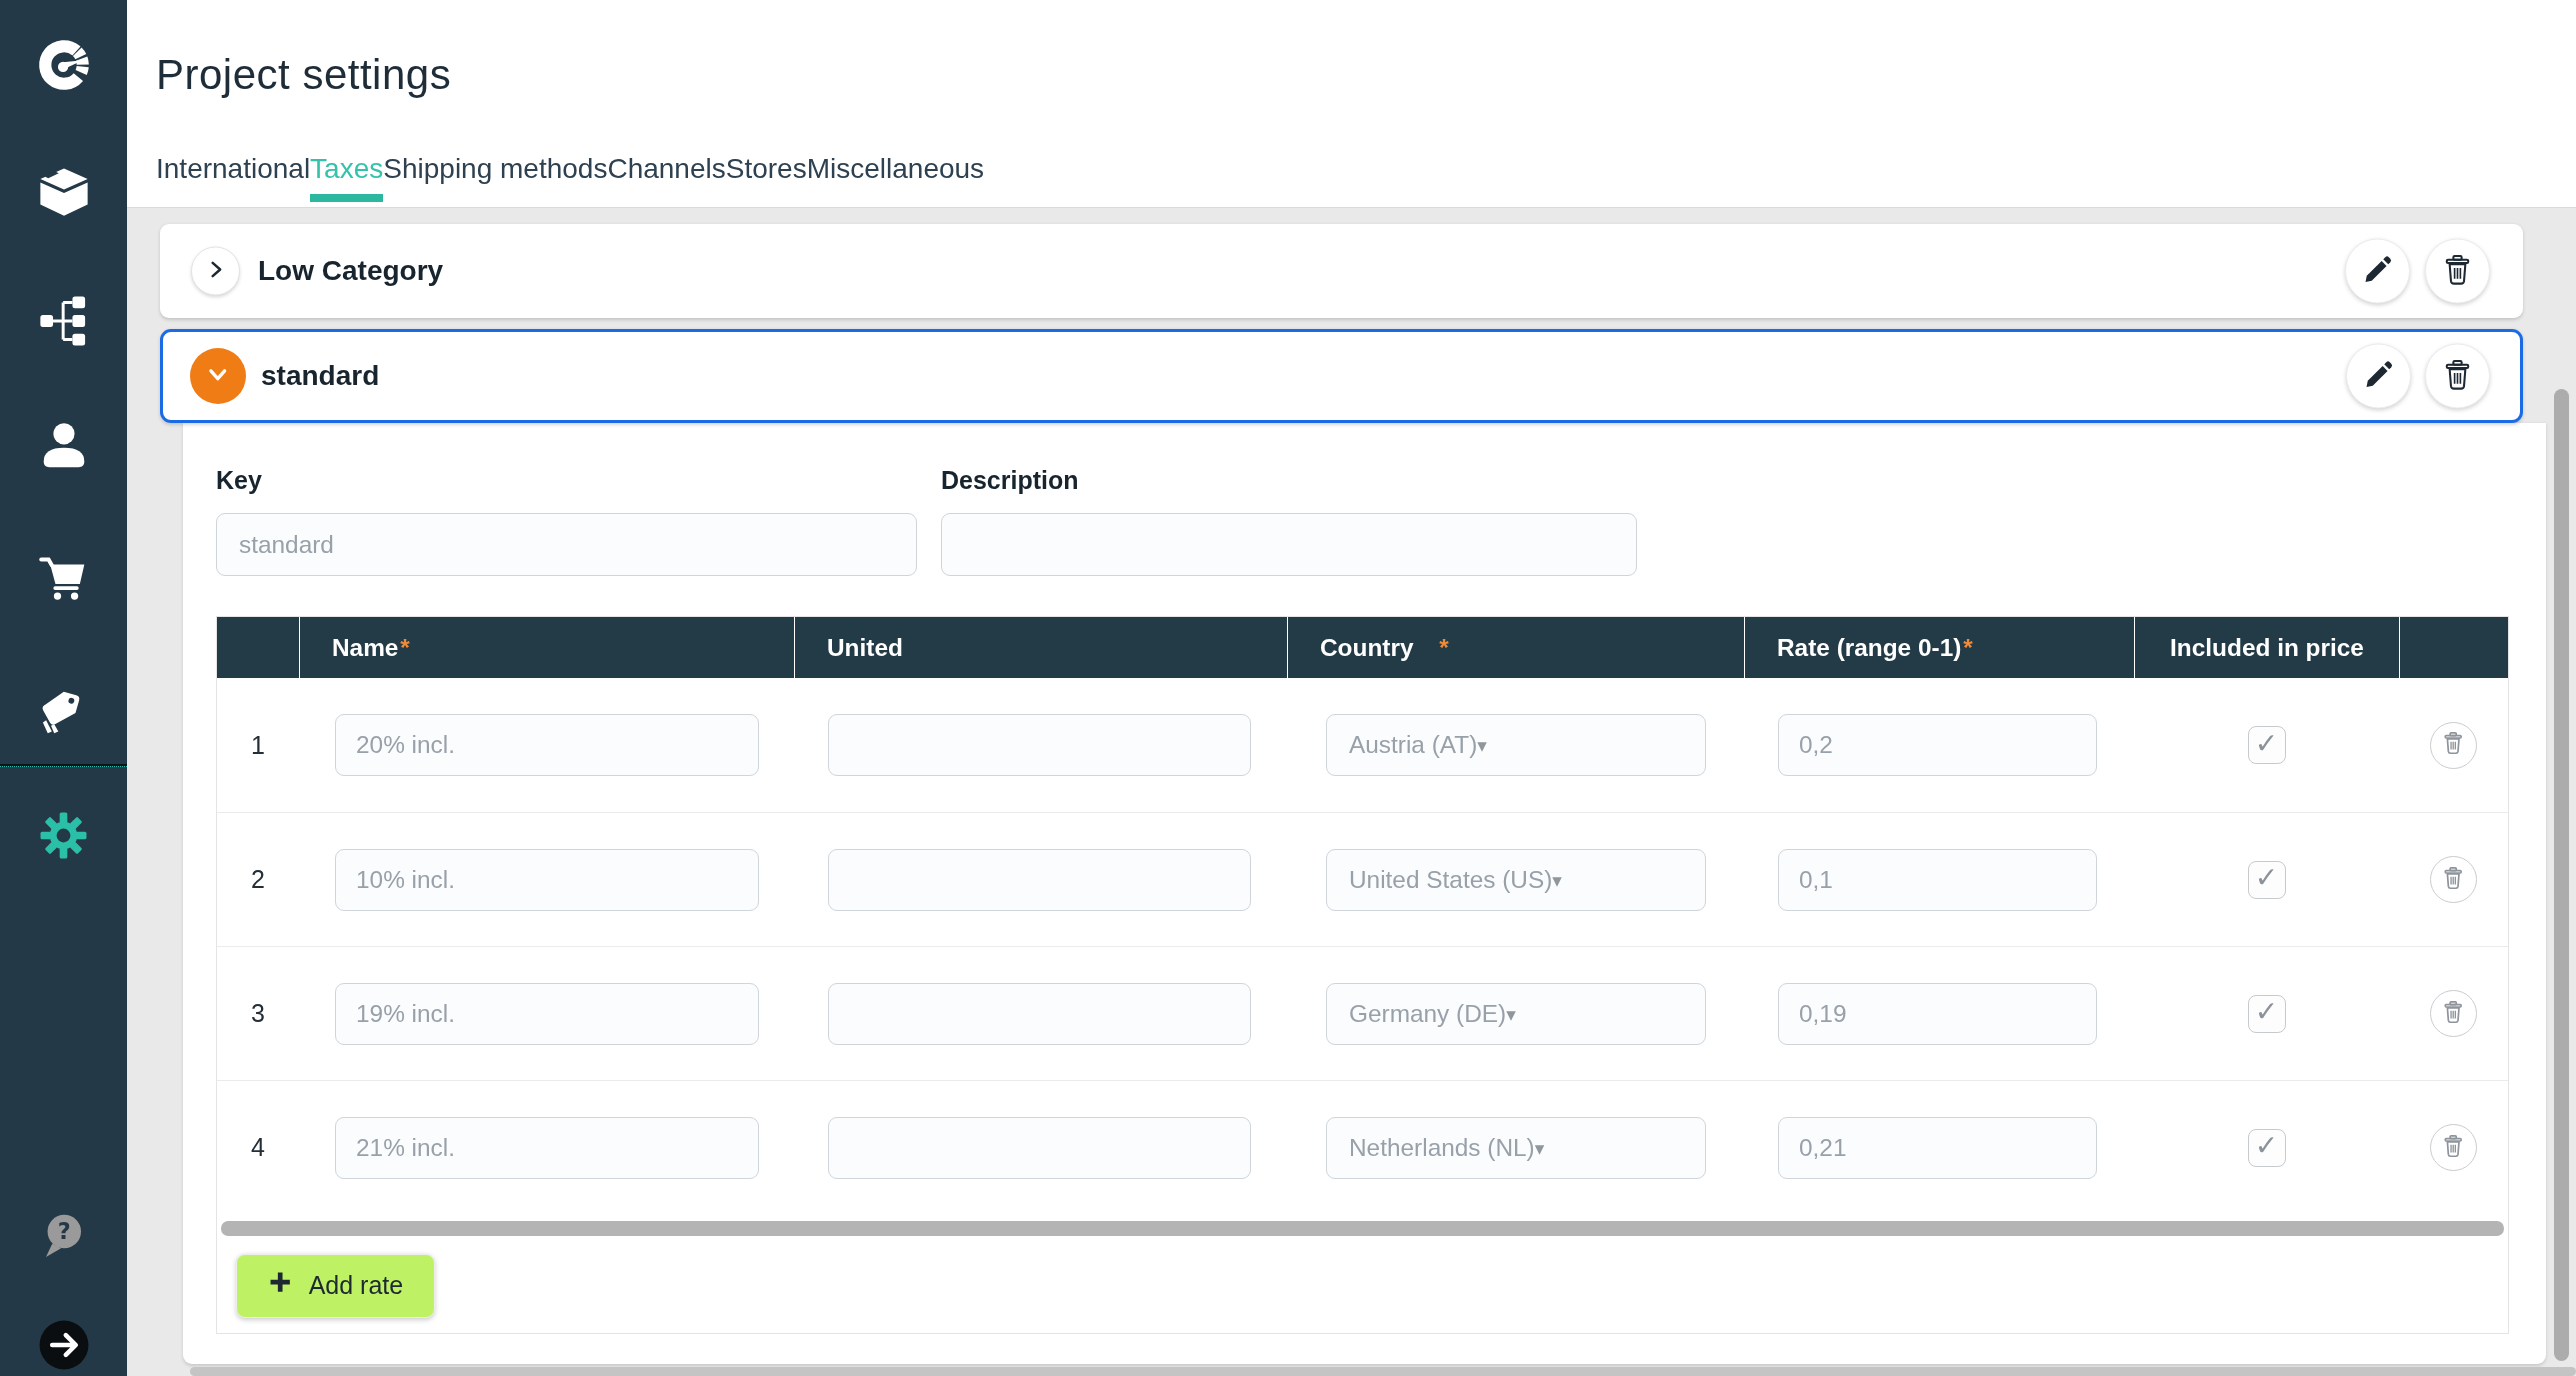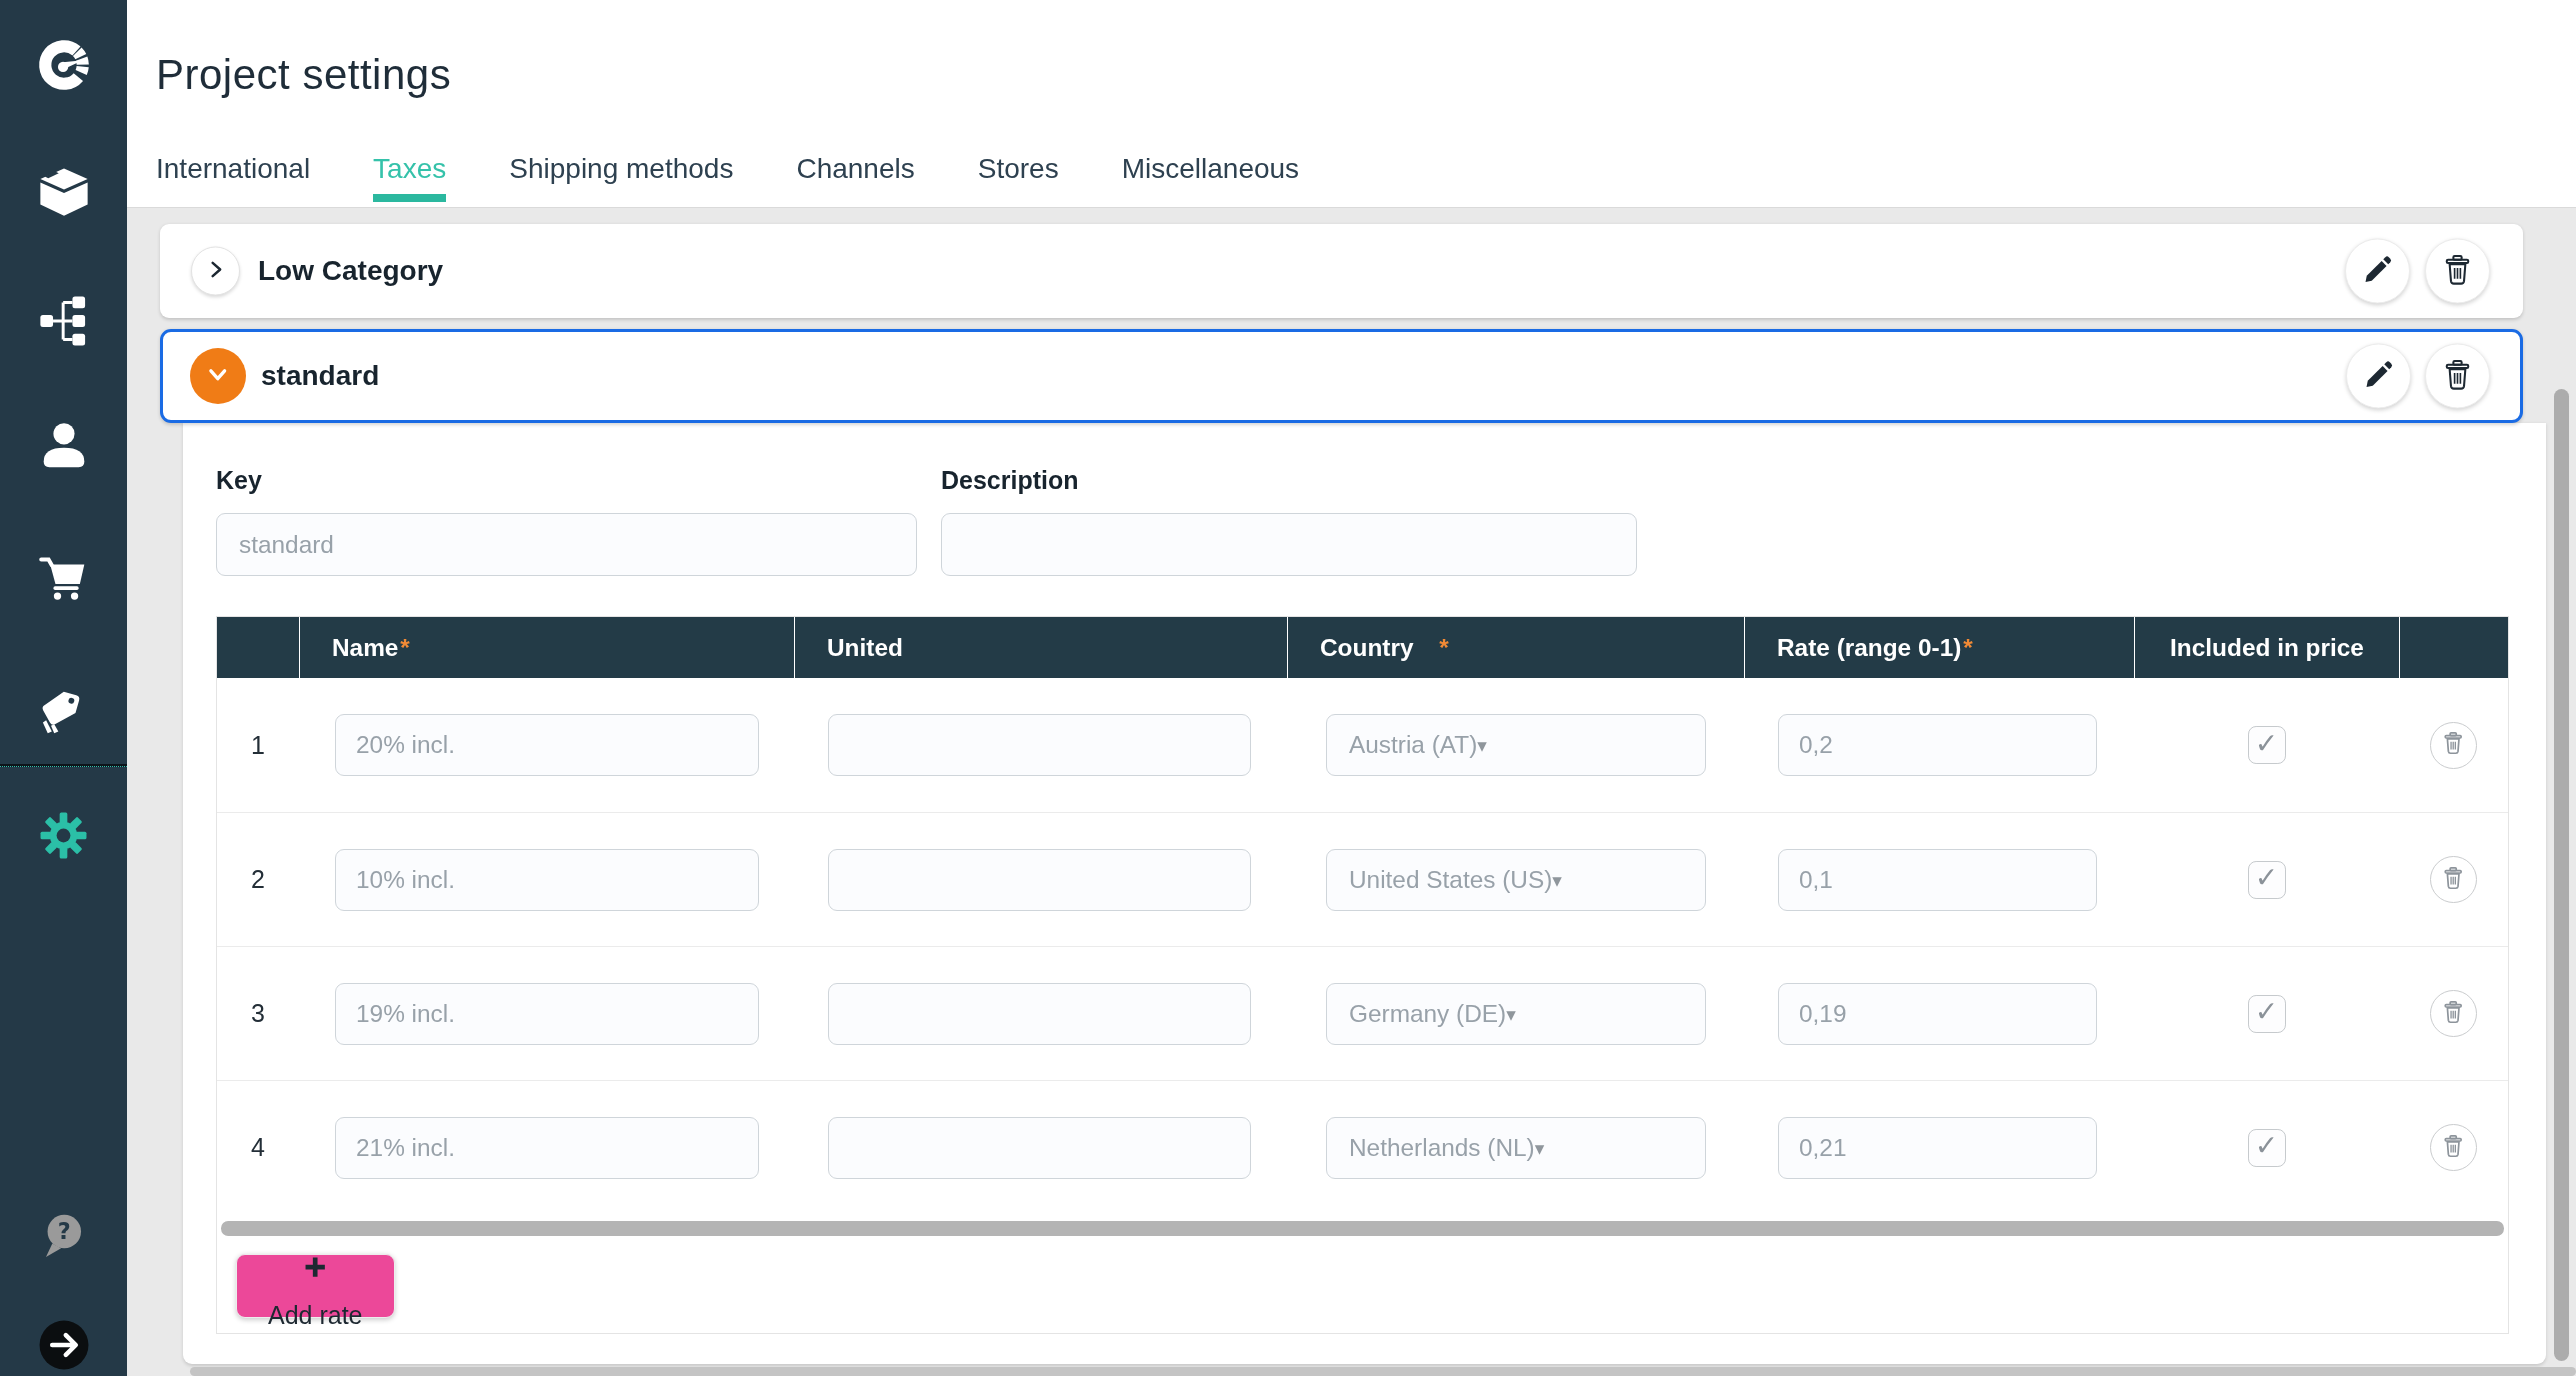--- a/index.html
+++ b/index.html
@@ -8,21 +8,21 @@
   #root { position:relative; width:2576px; height:1377px; background:#e9e9e9; overflow:hidden; }
 
   
   .sidebar { position:absolute; left:0; top:0; width:127px; height:1377px; background:#243947; z-index:30; }
   .side-icon { position:absolute; left:0; width:127px; display:flex; justify-content:center; align-items:center; cursor:pointer; }
   .side-divider { position:absolute; top:764px; left:0; width:127px; height:2.7px; background:#0d141a; border-bottom:1.8px dotted #2fbfae; }
 
   
   .header { position:absolute; left:127px; top:0; width:2506px; height:208px; background:#ffffff; border-bottom:1.8px solid #dadada; z-index:20; }
   .page-title { position:absolute; left:29px; top:51px; font-size:42px; font-weight:400; color:#1f2d39; letter-spacing:0.5px; }
-  .tabs { position:absolute; left:29px; bottom:0; display:flex; gap:63px; }
+  .tabs { position:absolute; left:29px; bottom:0; display:flex; }
   .tab { position:relative; font-size:28px; color:#2e4150; padding-bottom:22px; cursor:pointer; }
   .tab.active { color:#35c2aa; }
   .tab .underline { position:absolute; left:0; right:0; bottom:5.4px; height:7.2px; background:#2bb89f; }
 
   
   .panel { position:absolute; left:160px; width:2363px; background:#fff; border-radius:9px; box-shadow:0 1.8px 3.6px rgba(0,0,0,0.16); }
   .panel-header-row { display:flex; align-items:center; height:100%; position:relative; }
   .panel-title { font-size:28px; font-weight:700; color:#18242e; margin-left:98px; position:absolute; }
   .round-btn { position:absolute; width:65px; height:65px; border-radius:50%; background:#fff; border:0.9px solid #ececec;
                box-shadow:0 1.8px 4.5px rgba(0,0,0,0.18); display:flex; align-items:center; justify-content:center; cursor:pointer; top:50%; transform:translateY(-50%); }
@@ -72,22 +72,22 @@
   .td.col-included { justify-content:center; }
   .checkbox { width:38px; height:38px; border:1.8px solid #c6cacd; border-radius:8.1px; background:#fdfdfe;
               display:flex; align-items:center; justify-content:center; cursor:pointer; }
   .checkmark { font-family:"DejaVu Sans","Liberation Sans",sans-serif; font-size:28px; font-weight:700; color:#8b9299; transform:translateY(-1.8px); }
   .td.col-actions { justify-content:center; }
   .row-trash { width:47px; height:47px; border-radius:50%; border:1.8px solid #caccce; background:#fff; color:#8d949b;
                display:flex; align-items:center; justify-content:center; cursor:pointer; }
 
   .h-scroll { margin:7.2px 3.6px 0 3.6px; height:14.5px; border-radius:7.2px; background:#b4b4b4; cursor:pointer; }
   .add-rate-btn { margin:18px 0 0 19px; display:inline-flex; align-items:center; gap:16.3px; height:64px; padding:0 31px;
-                  background:#ec4899; border:0.9px solid #ededed; border-radius:9px; box-shadow:0 1.8px 5.4px rgba(0,0,0,0.2);
-                  font-size:25px; color:#1d2831; cursor:pointer;flex-direction:column; }
+                  background:#bef264; border:0.9px solid #ededed; border-radius:9px; box-shadow:0 1.8px 5.4px rgba(0,0,0,0.2);
+                  font-size:25px; color:#1d2831; cursor:pointer; }
 
   
   .v-scrollbar { position:absolute; left:2554px; top:389px; width:15.4px; height:972px; border-radius:8.1px; background:#acacac; cursor:pointer; z-index:40; }
   .bottom-scrollbar { position:absolute; left:190px; top:1367px; width:2386px; height:9px; border-radius:4.5px; background:#c4c4c4; cursor:pointer; z-index:40; }
 </style>
 </head>
 <body>
 
 <div id="root">
 

